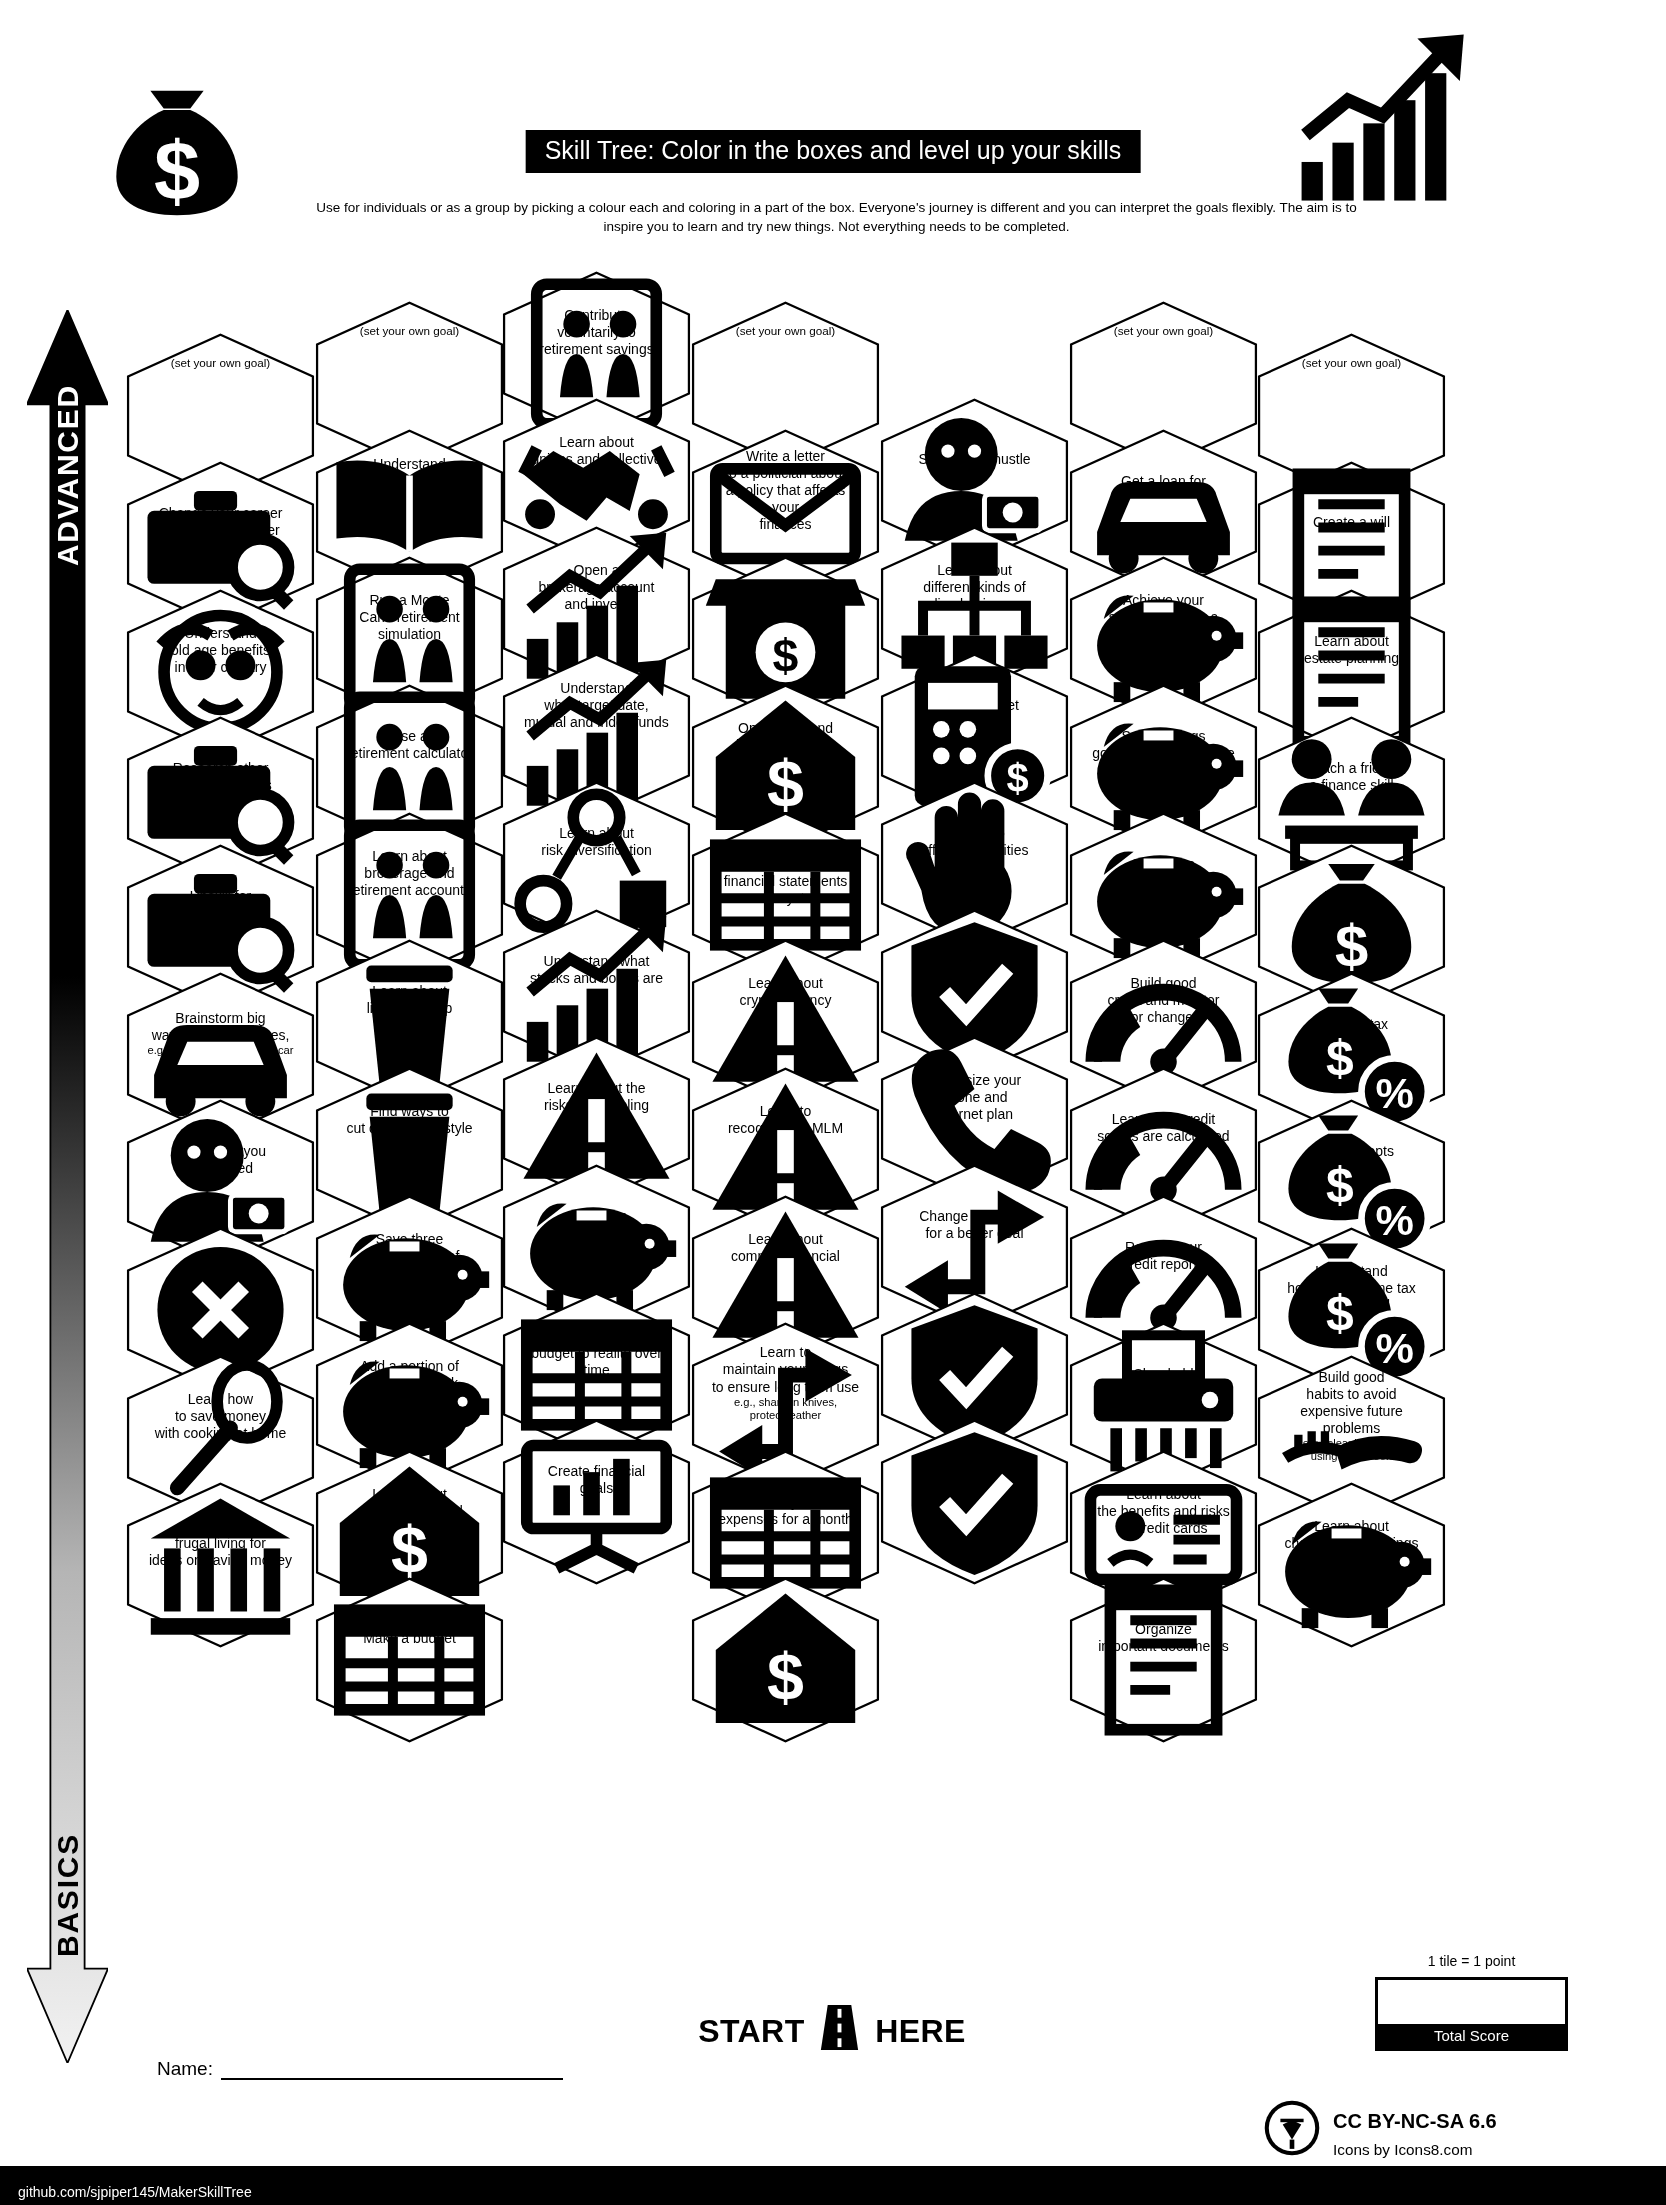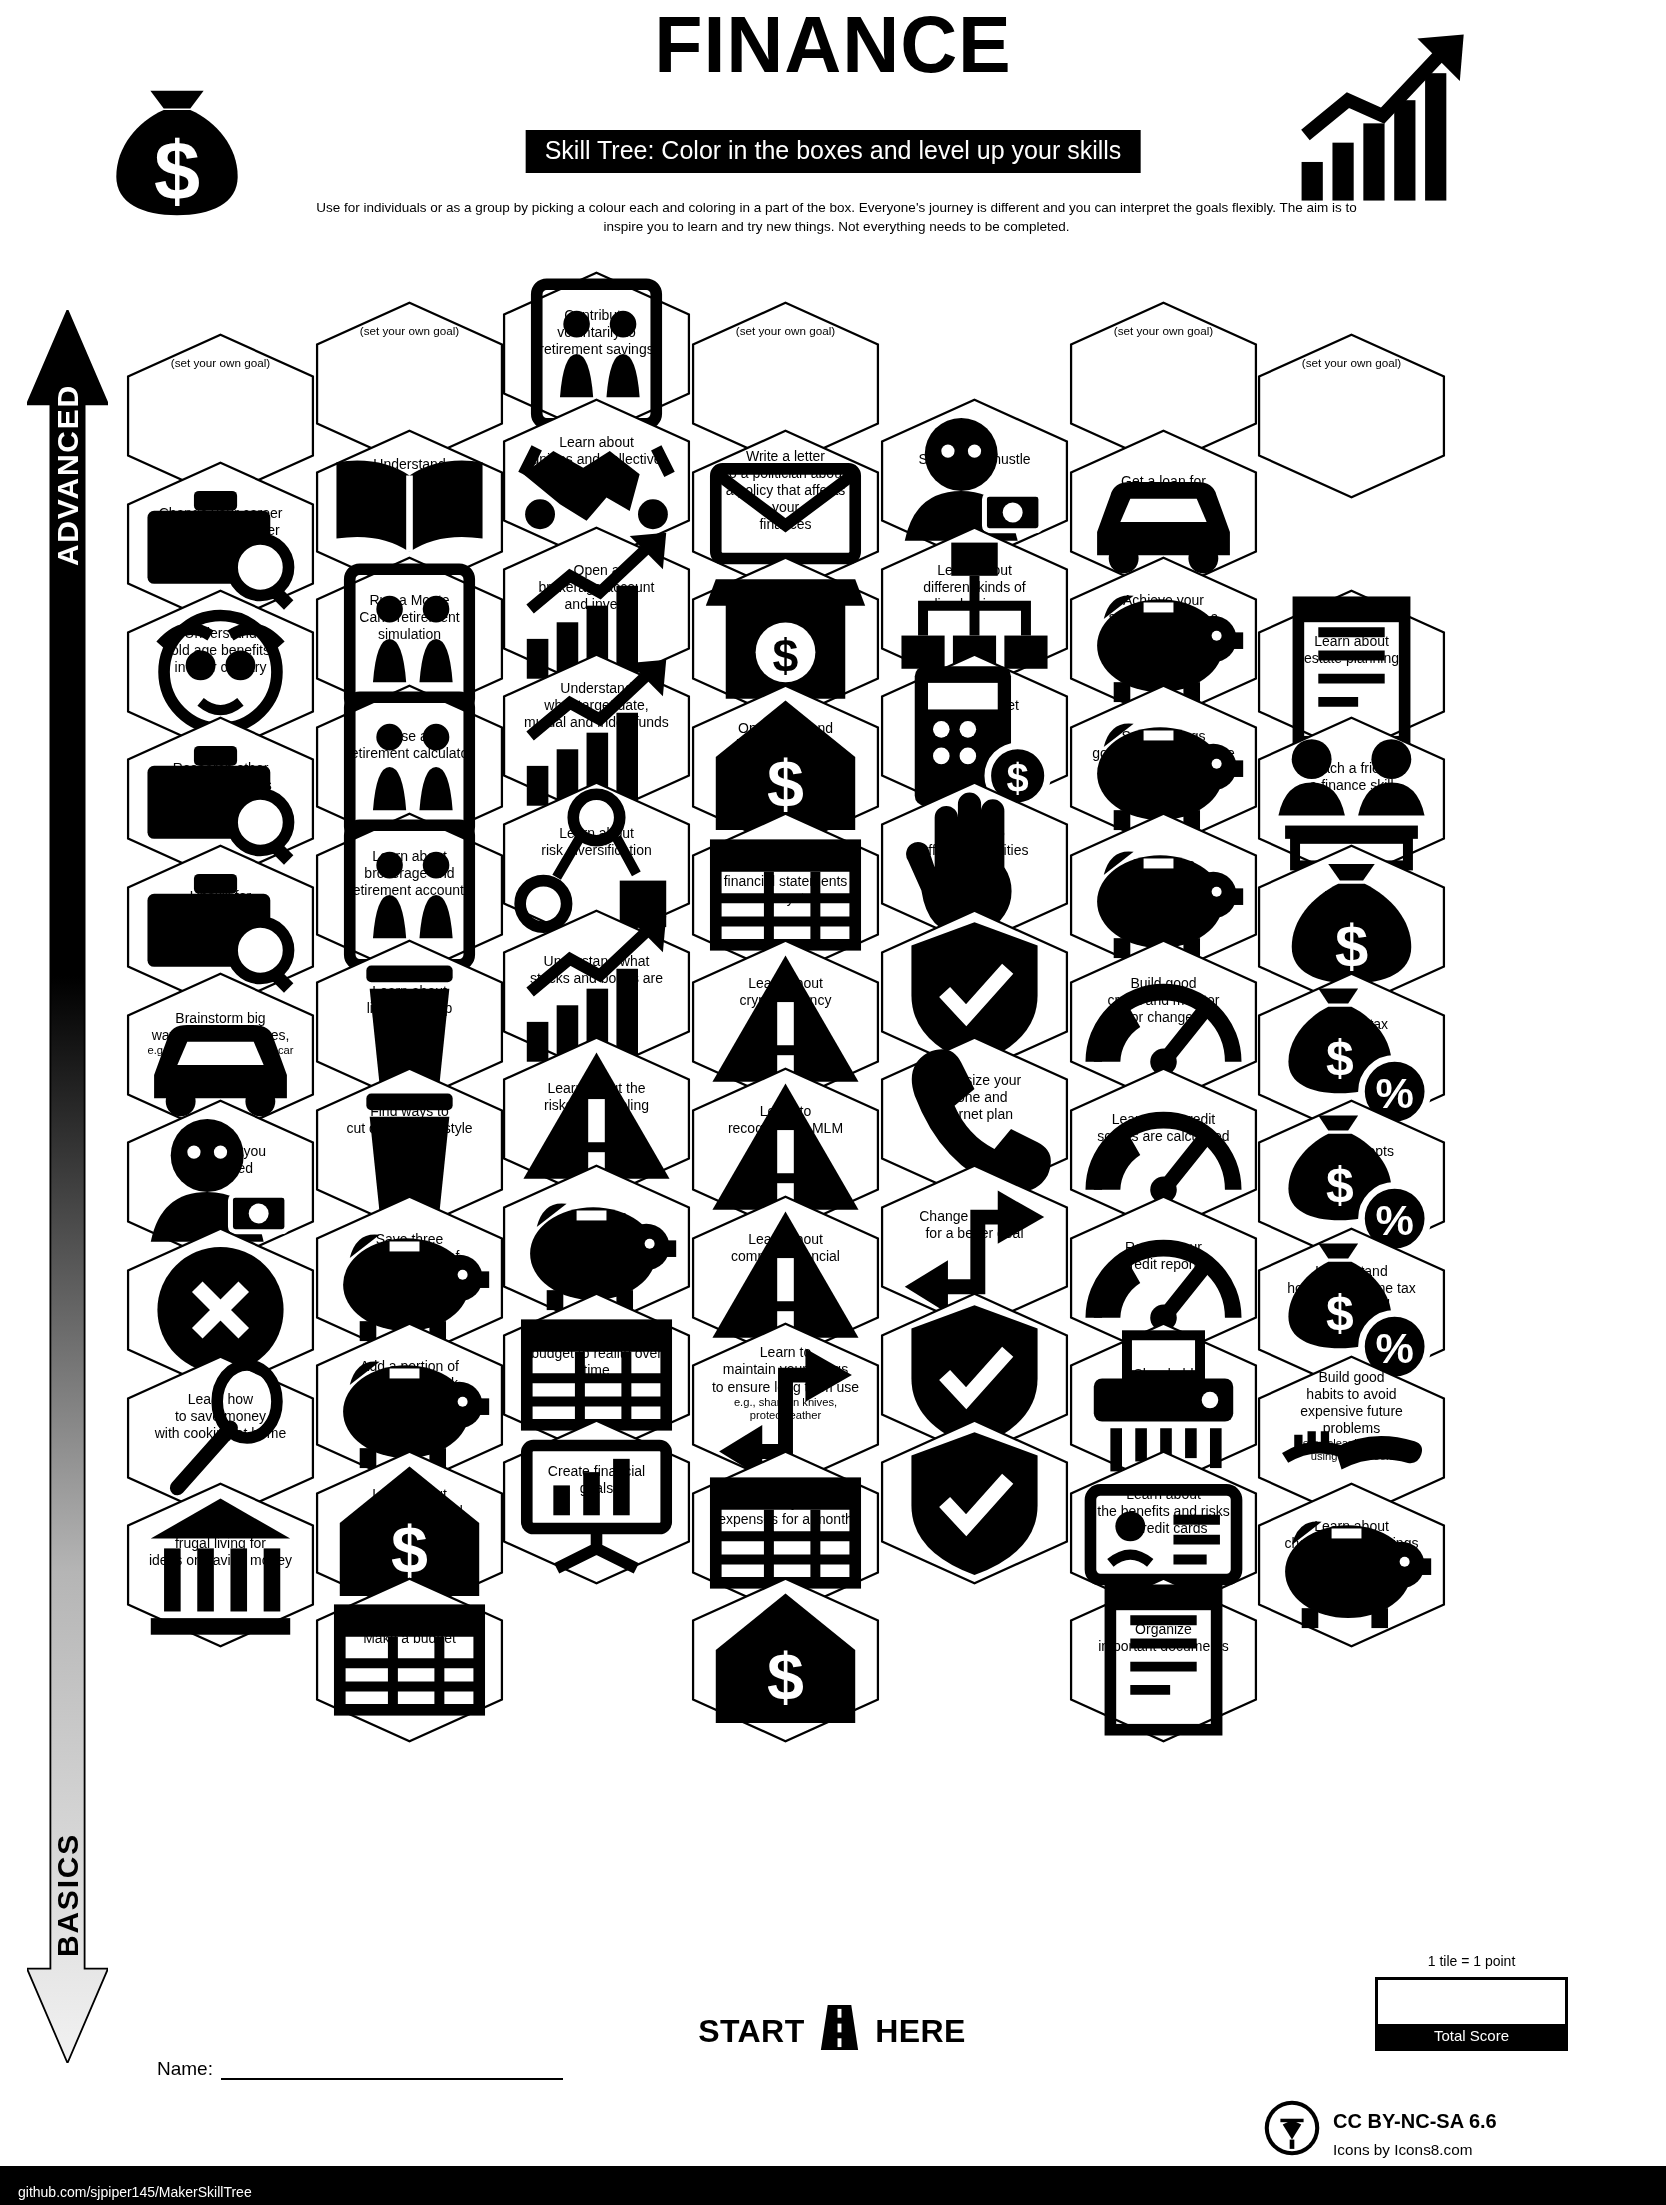--- a/index.html
+++ b/index.html
@@ -250,21 +250,20 @@
     text-align: center;
     font-size: 18px;
     font-weight: bold;
     letter-spacing: 0.4px;
   }
 </style>
 </head>
 <body>
 
 <div class="header">
-  <div class="title">FINANCE</div>
   <div class="subtitle-bar">Skill Tree:  Color in the boxes and level up your skills</div>
   <div class="header-desc">Use for individuals or as a group by picking a colour each and coloring in a part of the box.  Everyone's journey is different and you can interpret the goals flexibly.  The aim is to inspire you to learn and try new things. Not everything needs to be completed.</div>
 
   <div class="money-bag">
     <svg viewBox="0 0 100 100">
       <path d="M32 8 h36 l-9 12 h-18 z" fill="#000"></path>
       <path d="M41 21 h18 c18 8 32 25 32 45 0 18 -18 26 -41 26 -23 0 -41 -8 -41 -26 0 -20 14 -37 32 -45 z" fill="#000"></path>
       <text x="50" y="82" font-size="56" font-family="Liberation Sans, sans-serif" font-weight="bold" fill="#fff" text-anchor="middle">$</text>
     </svg>
   </div>
@@ -1362,20 +1361,35 @@
       </div>
     </div>
     <div class="hex empty" style="left: 1257px; top: 333px;">
       <svg viewBox="0 0 420 370">
         <polygon points="210,4 416,97 416,273 210,366 4,273 4,97" fill="#ffffff" stroke="#000000" stroke-width="5"></polygon>
       </svg>
       <div class="content">
         <div class="label">(set your own goal)</div>
       </div>
     </div>
+    <div class="hex" style="left: 1257px; top: 461px;">
+      <svg viewBox="0 0 420 370">
+        <polygon points="210,4 416,97 416,273 210,366 4,273 4,97" fill="#ffffff" stroke="#000000" stroke-width="5"></polygon>
+      </svg>
+      <div class="content">
+        <div class="label">Create a will</div>
+        <div class="glyph" style="width:39px;height:39px;">
+          <svg viewBox="0 0 100 100">
+            <rect x="18" y="8" width="64" height="84" fill="none" stroke="#000" stroke-width="7"></rect>
+            <path d="M30 26 h40 M30 40 h40 M30 54 h40 M30 68 h24" stroke="#000" stroke-width="6"></path>
+            <rect x="18" y="8" width="64" height="12" fill="#000"></rect>
+          </svg>
+        </div>
+      </div>
+    </div>
     <div class="hex" style="left: 1257px; top: 589px;">
       <svg viewBox="0 0 420 370">
         <polygon points="210,4 416,97 416,273 210,366 4,273 4,97" fill="#ffffff" stroke="#000000" stroke-width="5"></polygon>
       </svg>
       <div class="content">
         <div class="label">Learn about
 estate planning</div>
         <div class="glyph" style="width:39px;height:39px;">
           <svg viewBox="0 0 100 100">
             <rect x="18" y="8" width="64" height="84" fill="none" stroke="#000" stroke-width="7"></rect>

